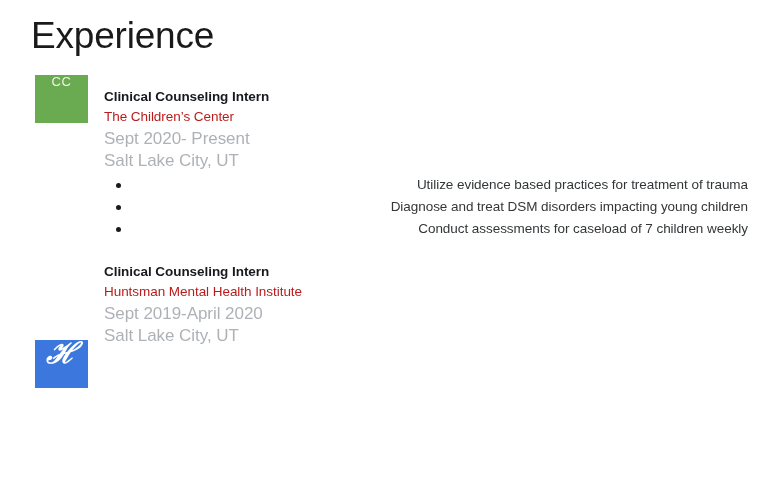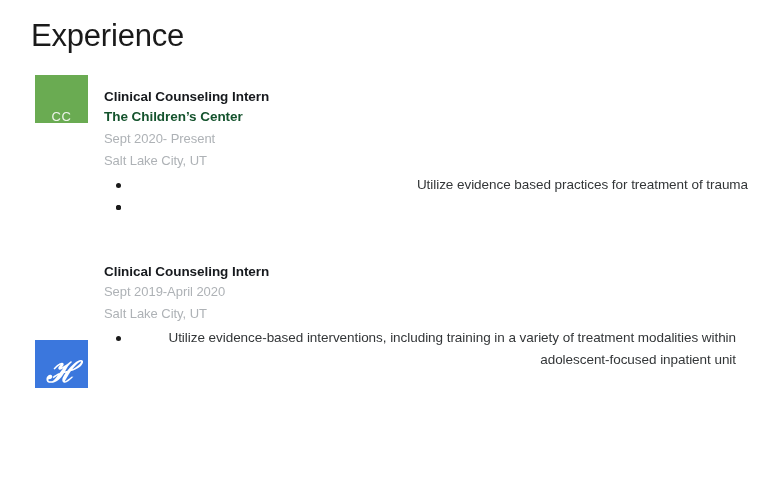--- a/index.html
+++ b/index.html
@@ -19,21 +19,21 @@
     width: 768px;
     height: 500px;
     background: #ffffff;
   }
 
   
   .section-title {
     position: absolute;
     left: 31px;
     top: 17px;
-    font-size: 31px;
+    font-size: 37px;
     font-weight: 400;
     color: #1a1a1a;
     letter-spacing: -0.2px;
     line-height: 38px;
     white-space: nowrap;
   }
 
   
   .entry {
     position: absolute;
@@ -42,21 +42,21 @@
   }
   #entry-0 { top: 75px; }
   #entry-1 { top: 250px; }
 
   .logo {
     position: absolute;
     left: 35px;
     width: 53px;
     height: 48px;
     display: flex;
-    align-items: flex-end;
+    align-items: flex-start;
     justify-content: center;
     box-sizing: border-box;
   }
   .logo-green {
     top: 0px;
     background: #6aab52;
   }
   .logo-blue {
     top: 90px;
     background: #3b77dd;
@@ -86,28 +86,28 @@
   }
   .job-title {
     font-size: 13.5px;
     font-weight: 700;
     color: #16191d;
     line-height: 19px;
     letter-spacing: -0.05px;
   }
   .job-org {
     font-size: 13.5px;
-    font-weight: 700;
-    color: #14532d;
+    font-weight: 400;
+    color: #b91c1c;
     line-height: 22px;
     letter-spacing: -0.05px;
   }
   .job-dates,
   .job-location {
-    font-size: 13px;
+    font-size: 17px;
     font-weight: 400;
     color: #aeb2b6;
     line-height: 22px;
     letter-spacing: -0.05px;
   }
 
   .bullets {
     margin: 2px 0 0 0;
     padding: 0;
     list-style: none;
@@ -152,41 +152,40 @@
       <div class="job-dates">Sept 2020- Present</div>
       <div class="job-location">Salt Lake City, UT</div>
 
       <ul class="bullets">
         <li>
           <span class="dot"></span>
           <span>Utilize evidence based practices for treatment of trauma</span>
         </li>
         <li>
           <span class="dot"></span>
+          <span>Diagnose and treat DSM disorders impacting young children</span>
         </li>
         <li>
           <span class="dot"></span>
+          <span>Conduct assessments for caseload of 7 children weekly</span>
         </li>
       </ul>
     </div>
   </div>
 
   <div class="entry" id="entry-1">
 
     <div class="logo logo-blue">
       <span class="logo-script">ℋ</span>
     </div>
 
     <div class="entry-body">
       <div class="job-title">Clinical Counseling Intern</div>
+      <div class="job-org">Huntsman Mental Health Institute</div>
       <div class="job-dates">Sept 2019-April 2020</div>
       <div class="job-location">Salt Lake City, UT</div>
 
       <ul class="bullets">
-        <li>
-          <span class="dot"></span>
-          <span>Utilize evidence-based interventions, including training in a variety of treatment modalities within adolescent-focused inpatient unit</span>
-        </li>
       </ul>
     </div>
   </div>
 
 </div>
 
 </body></html>

